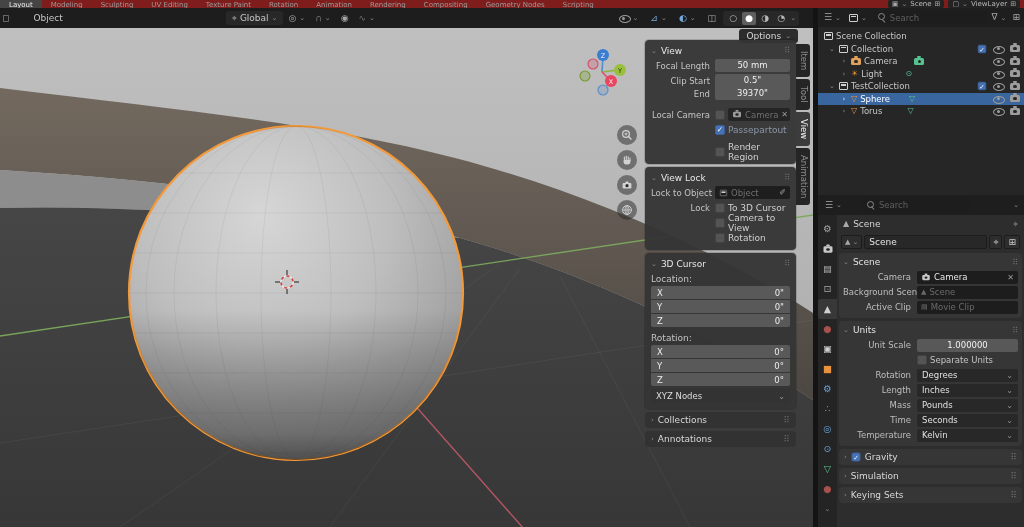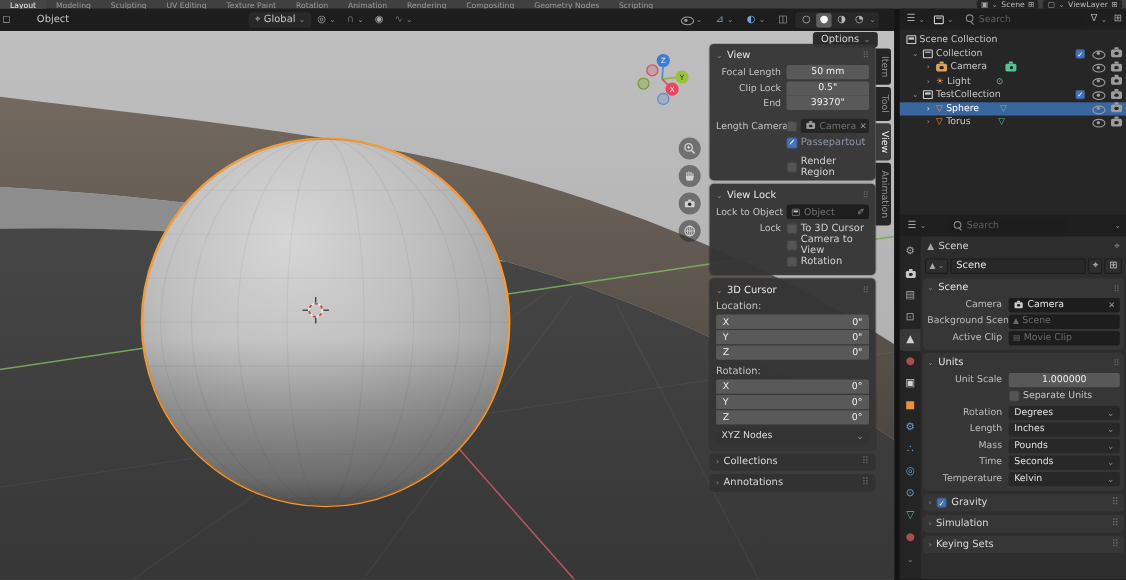--- a/index.html
+++ b/index.html
@@ -1,20 +1,20 @@
 <!DOCTYPE html>
 <html><head>
 <meta charset="utf-8">
 <style>
   *{box-sizing:border-box;margin:0;padding:0}
   body{background:#0c0c0c;font-family:"DejaVu Sans","Liberation Sans",sans-serif}
   #app{position:relative;width:1024px;height:527px;background:#141414;overflow:hidden;color:#ccc;font-size:9px;cursor:default}
   .a{position:absolute}
   
-  #topbar{left:0;top:0;width:1024px;height:8px;background:#404040;display:flex;align-items:flex-start;font-size:7px;color:#9a9a9a;overflow:hidden}
+  #topbar{left:0;top:0;width:1024px;height:8px;background:#7f1d1d;display:flex;align-items:flex-start;font-size:7px;color:#9a9a9a;overflow:hidden}
   .wtab{padding:1px 9px 3px;white-space:nowrap}
   .wtab.active{background:#454545;color:#efefef;border-radius:0 0 2px 2px}
   .tb-right{margin-left:auto;display:flex;align-items:center;gap:4px;padding-right:4px;color:#bbb}
   .tb-sel{display:flex;align-items:center;gap:3px;background:#232323;border-radius:2px;padding:0 4px;height:8px}
   
   #vheader{left:0;top:8px;width:813px;height:20px;background:#1d1d1d;display:flex;align-items:center;font-size:9px;color:#c7c7c7}
   .hbtn{display:flex;align-items:center;gap:3px;padding:2px 5px;border-radius:3px}
   .pill{background:#282828;border-radius:3px;display:flex;align-items:center;gap:3px;padding:2px 6px}
   .dim{color:#6f6f6f}
   .blue{color:#74a8dc}
@@ -335,33 +335,33 @@
         <span>View</span>
         <span class="grip">⠿</span>
       </div>
       <div class="nrow">
         <span class="nlbl">Focal Length</span>
         <span class="nfill">
             <span class="num">50 mm</span>
           </span>
       </div>
       <div class="nrow">
-        <span class="nlbl">Clip Lock</span>
+        <span class="nlbl">Clip Start</span>
         <span class="nfill">
             <span class="num top">0.5"</span>
           </span>
       </div>
       <div class="nrow" style="margin-top:0">
         <span class="nlbl">End</span>
         <span class="nfill">
             <span class="num bot">39370"</span>
           </span>
       </div>
       <div class="nrow" style="margin-top:8px">
-        <span class="nlbl">Length Camera</span>
+        <span class="nlbl">Local Camera</span>
         <span class="nfill">
           <span class="chk"></span>
           <span class="objfld">
             <span class="cami" style="transform:scale(.8)"></span>
             <span>Camera</span>
             <span class="xclose">✕</span>
           </span>
         </span>
       </div>
       <div class="nrow">

